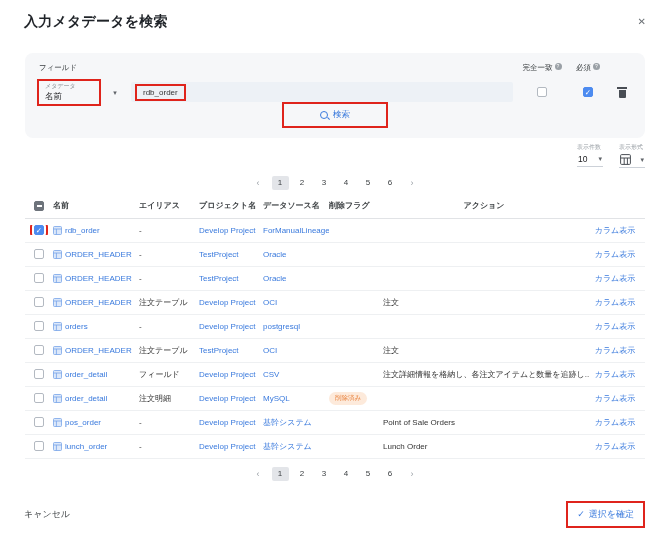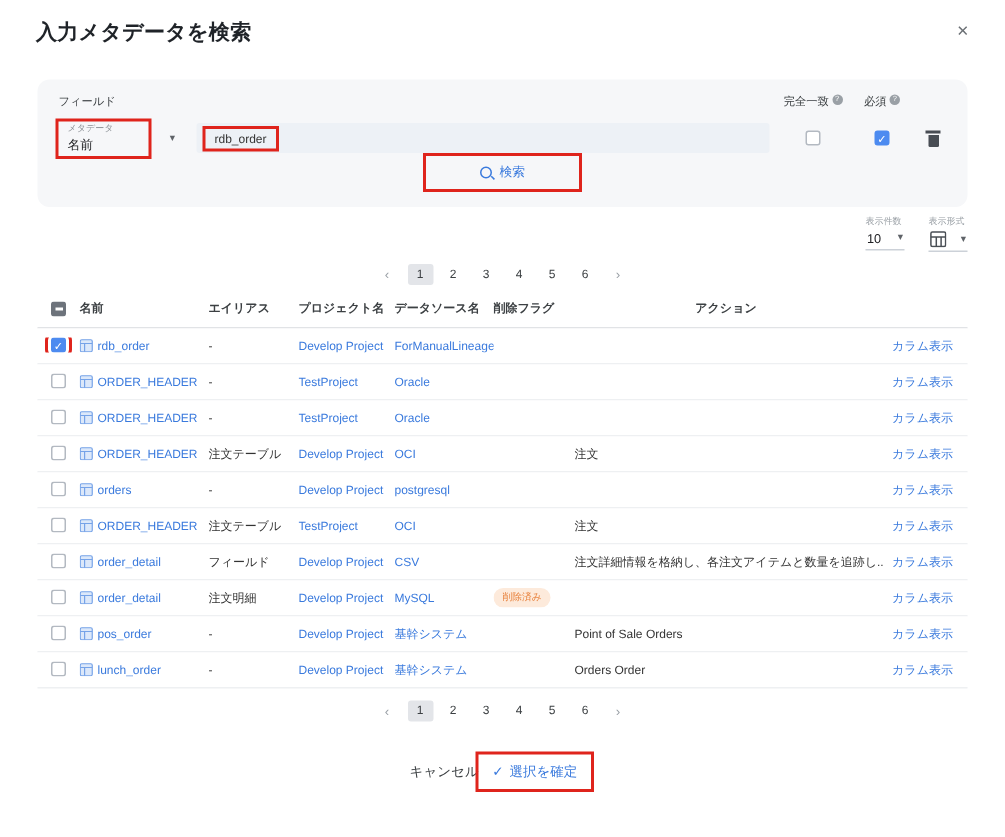--- a/index.html
+++ b/index.html
@@ -66,21 +66,21 @@
   .td,.th{overflow:hidden;white-space:nowrap;padding-right:4px;}
   .chk{display:flex;justify-content:center;padding-right:0;}
   .cell-name{display:flex;align-items:center;gap:3px;color:#3a7add;cursor:pointer;}
   .tbl-icon{flex:none;display:inline-flex;}
   .link{color:#3a7add;cursor:pointer;}
   .alias,.desctext{color:#333;}
   .desc{display:flex;align-items:center;gap:3px;}
   .badge{background:#fdeadb;color:#e8813c;font-size:6.5px;padding:2px 6px;border-radius:8px;display:inline-block;}
   .action{text-align:center;}
   
-  .footer{display:flex;justify-content:center;align-items:center;margin:22px 24px 0 24px;}
+  .footer{display:flex;justify-content:space-between;align-items:center;margin:22px 24px 0 24px;}
   .cancel{font-size:9px;color:#3c4043;cursor:pointer;}
   .confirm{display:inline-flex;align-items:center;gap:4px;color:#3a7add;font-size:9px;padding:5px 9px;cursor:pointer;margin-right:3px;}
   .confirm .check{font-size:9px;}
 </style>
 </head>
 <body>
 
 <div class="titlebar">
   <div class="title">入力メタデータを検索</div>
   <div class="close">✕</div>
@@ -384,21 +384,21 @@
               <line x1="3.4" y1="3" x2="3.4" y2="8.5" stroke="#76a3e8" stroke-width="0.8"></line>
             </svg>
           </span>
           <span>lunch_order</span>
         </div>
         <div class="td alias">-</div>
         <div class="td link">Develop Project</div>
         <div class="td link">基幹システム</div>
         <div class="td"></div>
         <div class="td desc">
-          <span class="desctext">Orders Order</span>
+          <span class="desctext">Lunch Order</span>
         </div>
         <div class="td action link">カラム表示</div>
       </div>
     </div>
 </div>
 
 <div class="pagination">
     <div class="page nav">‹</div>
     <div class="page active">1</div>
     <div class="page">2</div>

